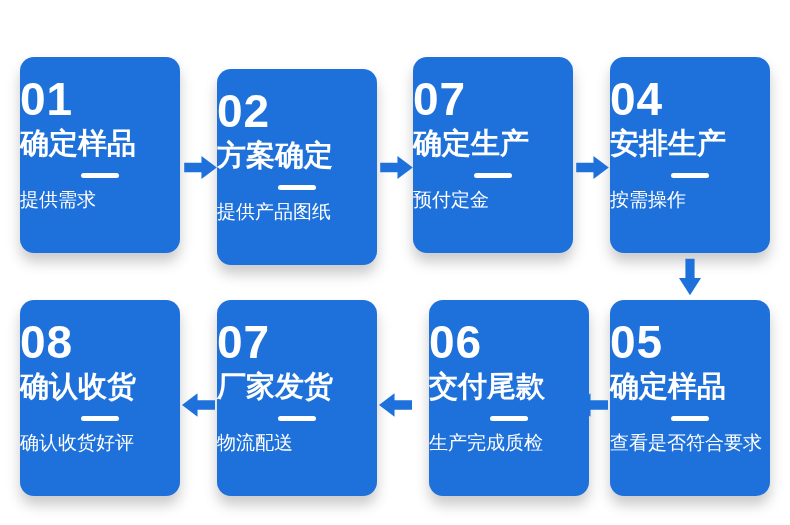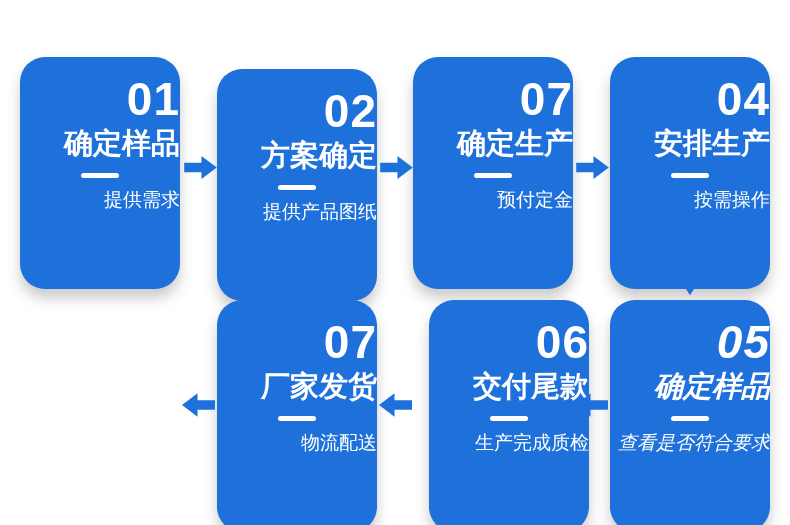--- a/index.html
+++ b/index.html
@@ -11,26 +11,26 @@
   .stage {
     position: relative;
     width: 790px;
     height: 525px;
     background: #ffffff;
     overflow: hidden;
   }
   .card {
     position: absolute;
     width: 160px;
-    height: 232px;
+    height: 196px;
     background: var(--card-blue, #1E71DA);
-    border-radius: 25px;
+    border-radius: 14px;
     box-shadow: 0 9px 13px rgba(70, 70, 70, 0.28);
     color: #ffffff;
-    text-align: right;
+    text-align: left;
     box-sizing: border-box;
   }
   .card .num {
     margin-top: 19px;
     font-size: 46px;
     line-height: 1.0;
     font-weight: 800;
     letter-spacing: 1px;
     font-family: "Liberation Sans", "DejaVu Sans", sans-serif;
   }
@@ -53,21 +53,21 @@
     font-weight: 400;
     line-height: 1.0;
     white-space: nowrap;
   }
   
   .pos-c1 { left: 20px;  top: 57px; }
   .pos-c2 { left: 217px; top: 57px; margin-top: 12px; }
   .pos-c3 { left: 413px; top: 57px; }
   .pos-c4 { left: 610px; top: 57px; }
   
-  .pos-c5 { left: 610px; top: 300px; font-style: italic; }
+  .pos-c5 { left: 610px; top: 300px; }
   .pos-c6 { left: 390px; top: 300px; margin-left: 39px; }
   .pos-c7 { left: 217px; top: 300px; }
   .pos-c8 { left: 20px;  top: 300px; }
 
   .arrow {
     position: absolute;
     display: block;
   }
   .arrow svg { display: block; }
   .arrow-right-1 { left: 184px; top: 156px; }
@@ -105,20 +105,26 @@
     <div class="subtitle">预付定金</div>
   </div>
 
   <div class="card pos-c4">
     <div class="num">04</div>
     <div class="title">安排生产</div>
     <div class="divider"></div>
     <div class="subtitle">按需操作</div>
   </div>
 
+  <div class="card pos-c8">
+    <div class="num">08</div>
+    <div class="title">确认收货</div>
+    <div class="divider"></div>
+    <div class="subtitle">确认收货好评</div>
+  </div>
 
   <div class="card pos-c7">
     <div class="num">07</div>
     <div class="title">厂家发货</div>
     <div class="divider"></div>
     <div class="subtitle">物流配送</div>
   </div>
 
   <div class="card pos-c6">
     <div class="num">06</div>

